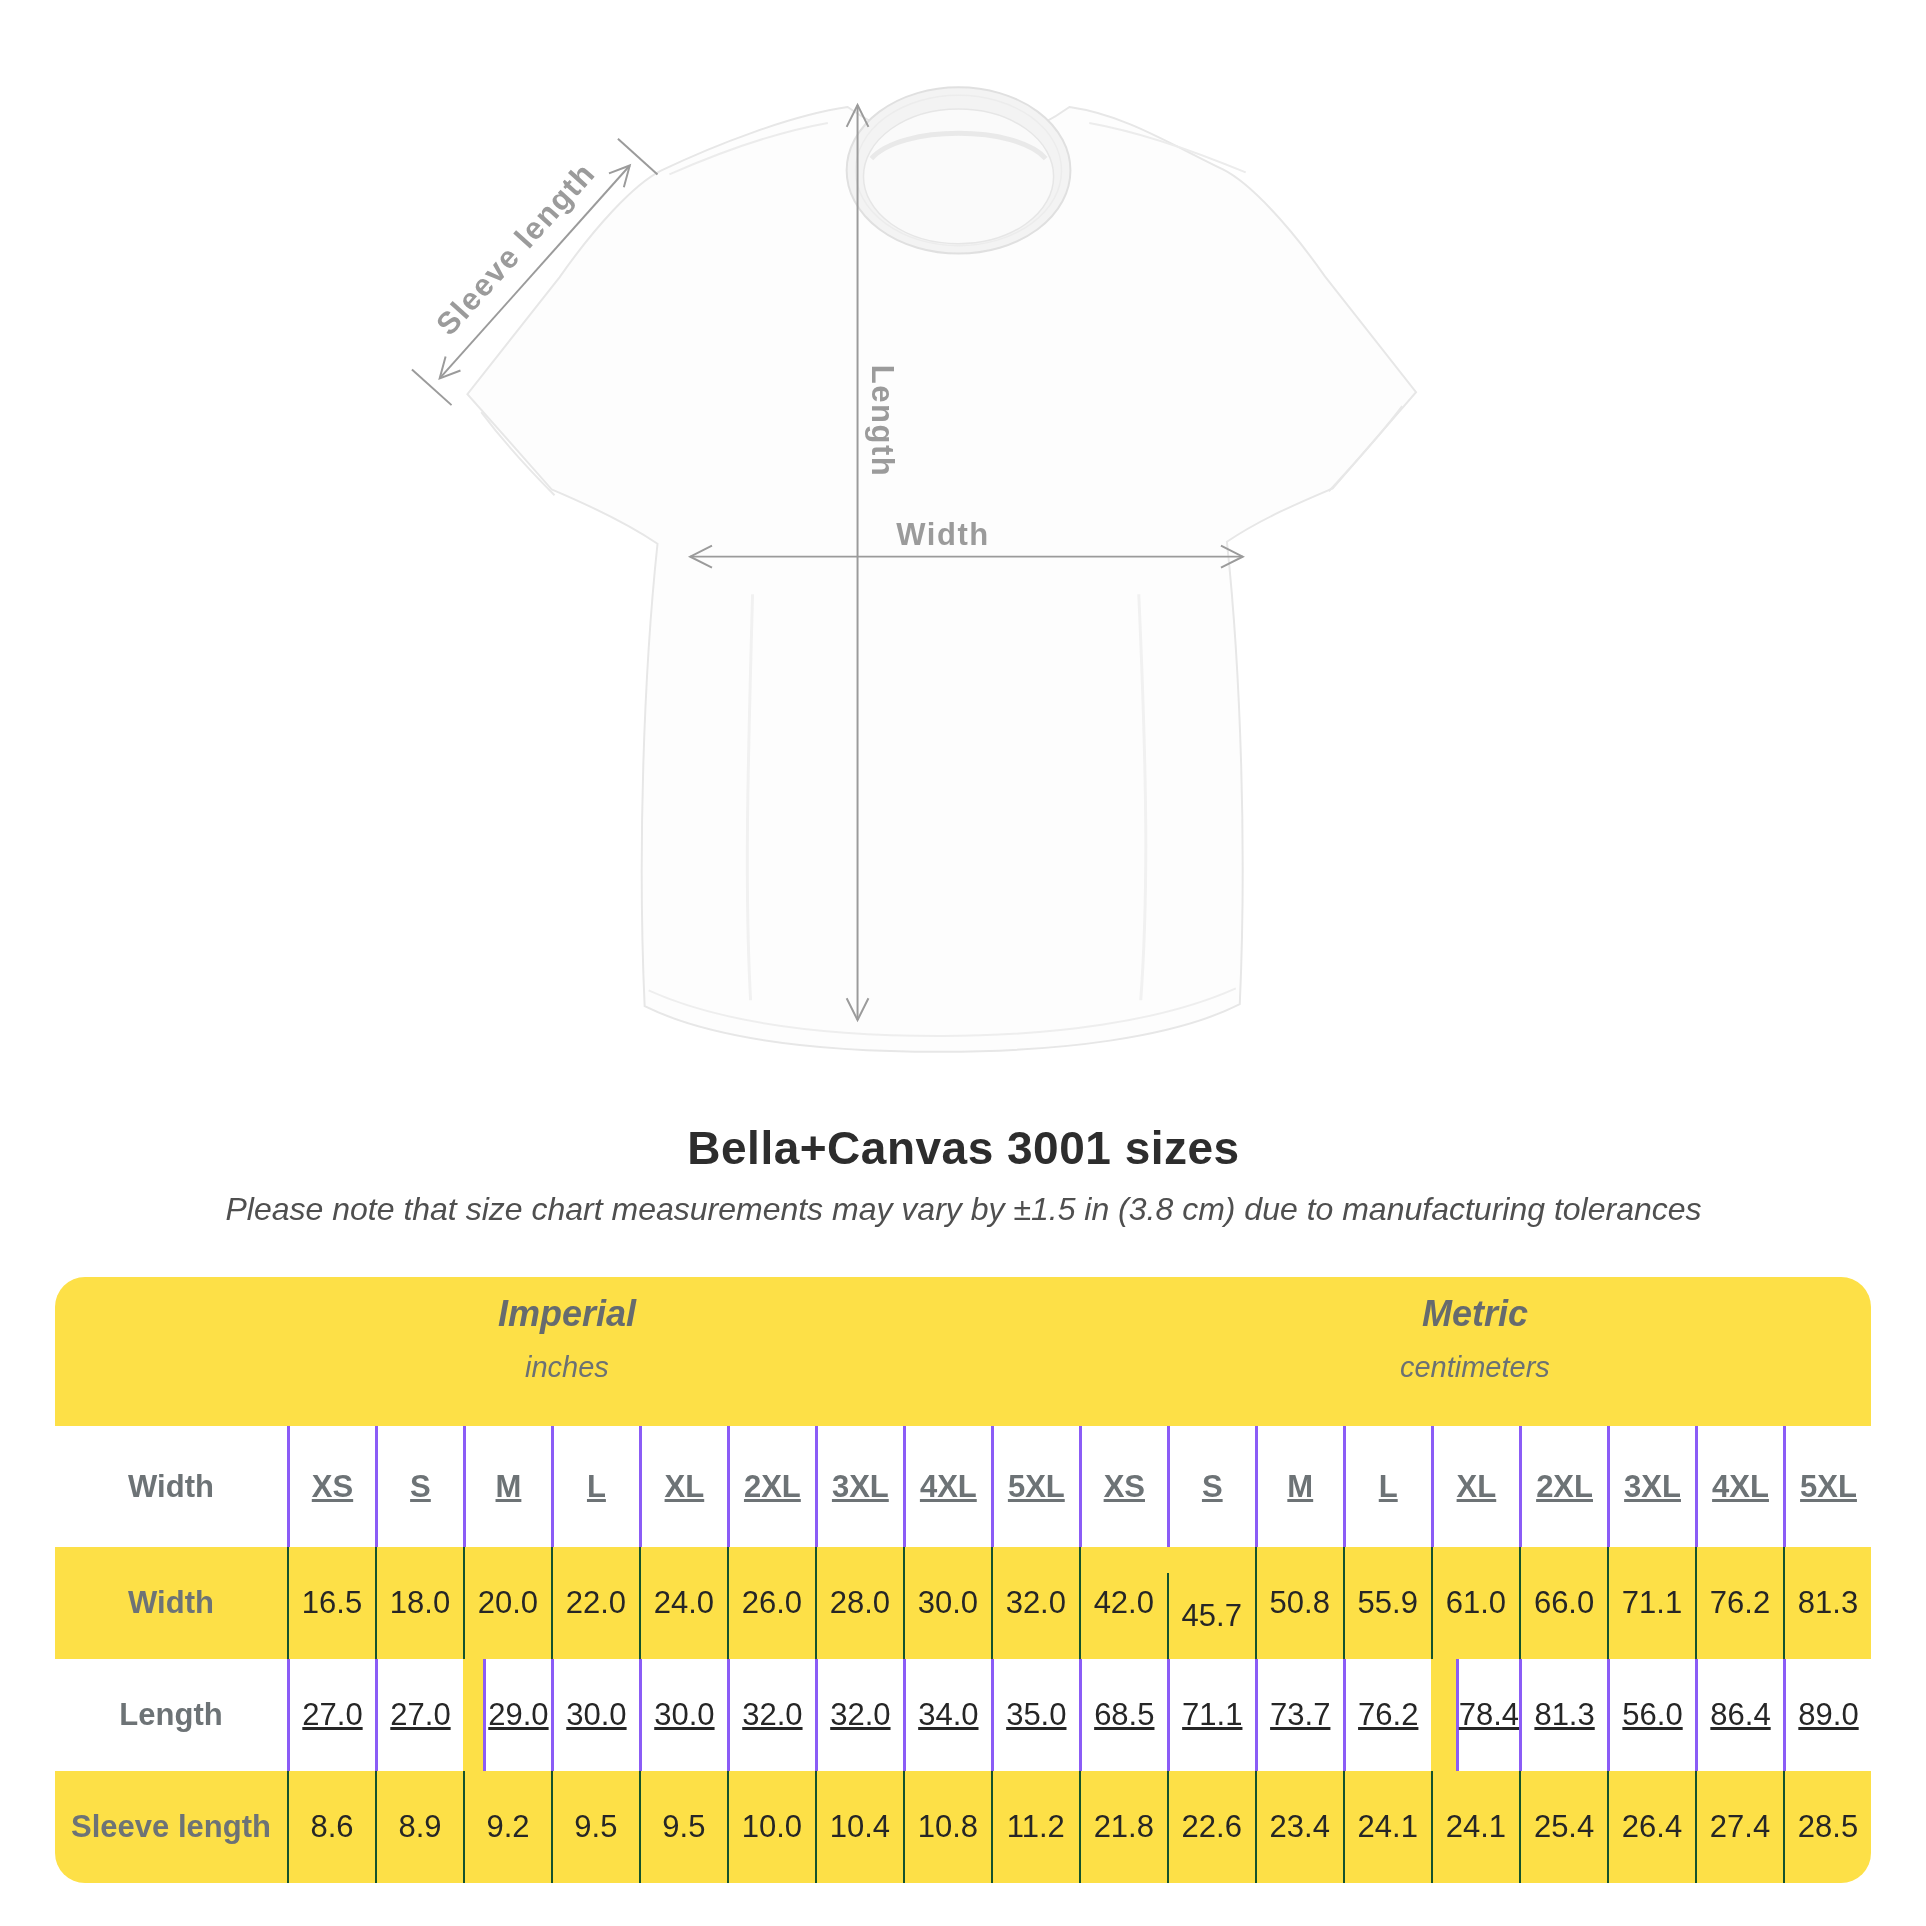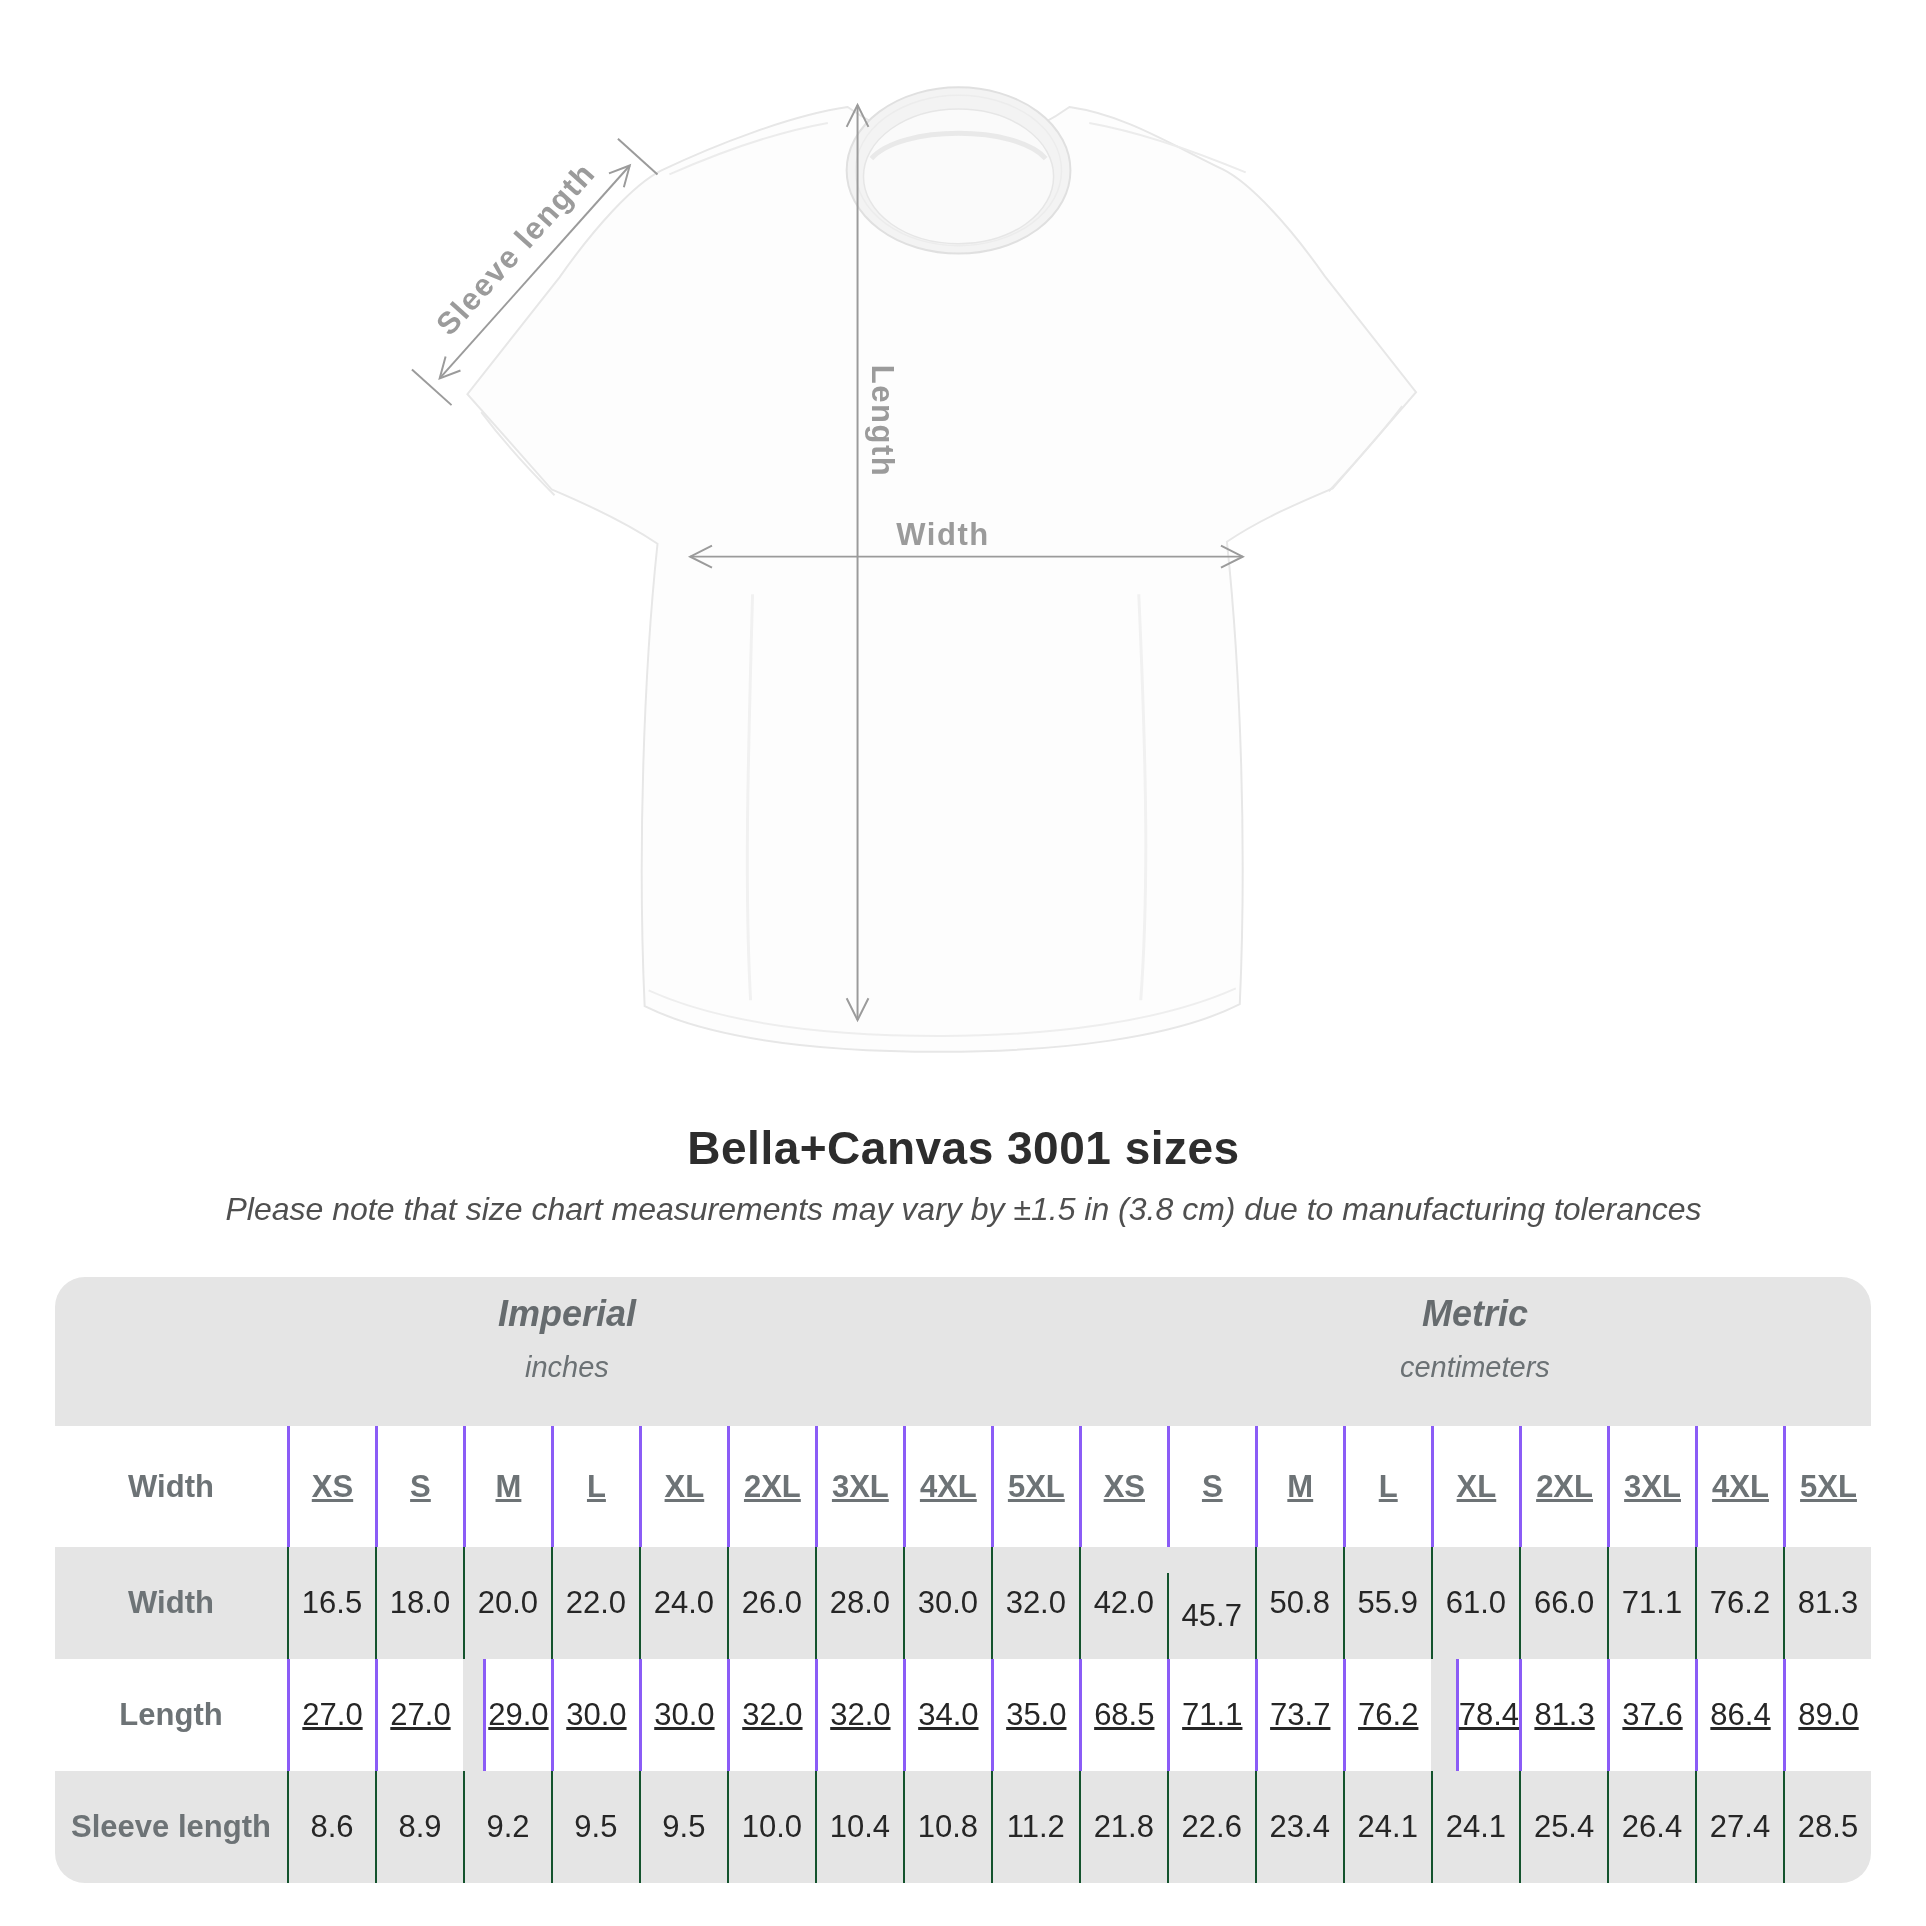--- a/index.html
+++ b/index.html
@@ -25,21 +25,21 @@
     font-size:46px;font-weight:bold;color:#2d2d2d;margin:0;letter-spacing:0.5px;
   }
   .subtitle{
     position:absolute;left:0;top:1191px;width:100%;text-align:center;
     font-size:32px;font-style:italic;color:#4f4f4f;margin:0;
   }
 
   
   .sizetable{
     position:absolute;left:55px;top:1277px;width:1816px;height:606px;
-    background:#e5e5e5;border-radius:30px;overflow:hidden;
+    background:#fde047;border-radius:30px;overflow:hidden;
     display:grid;
     grid-template-columns:232px repeat(18,1fr);
     grid-template-rows:149px 121px 1fr 1fr 1fr;
     text-align:center;
   }
   .cell{display:flex;align-items:center;justify-content:center;}
   .cell.w{background:#ffffff;}
   .cell.bl.w{border-left:3px solid #8b5cf6;text-decoration:underline;}
   .cell.bl.g{border-left:2px solid #14532d;}
   .group{
@@ -182,21 +182,21 @@
     <div class="cell val w bl" style="grid-area: 4 / 7;">32.0</div>
     <div class="cell val w bl" style="grid-area: 4 / 8;">32.0</div>
     <div class="cell val w bl" style="grid-area: 4 / 9;">34.0</div>
     <div class="cell val w bl" style="grid-area: 4 / 10;">35.0</div>
     <div class="cell val w bl" style="grid-area: 4 / 11;">68.5</div>
     <div class="cell val w bl" style="grid-area: 4 / 12;">71.1</div>
     <div class="cell val w bl" style="grid-area: 4 / 13;">73.7</div>
     <div class="cell val w bl" style="grid-area: 4 / 14;">76.2</div>
     <div class="cell val w bl" style="grid-area: 4 / 15; margin-left: 25px;">78.4</div>
     <div class="cell val w bl" style="grid-area: 4 / 16;">81.3</div>
-    <div class="cell val w bl" style="grid-area: 4 / 17;">37.6</div>
+    <div class="cell val w bl" style="grid-area: 4 / 17;">56.0</div>
     <div class="cell val w bl" style="grid-area: 4 / 18;">86.4</div>
     <div class="cell val w bl" style="grid-area: 4 / 19;">89.0</div>
     <div class="cell row-label g" style="grid-area: 5 / 1;">Sleeve length</div>
     <div class="cell val g bl" style="grid-area: 5 / 2;">8.6</div>
     <div class="cell val g bl" style="grid-area: 5 / 3;">8.9</div>
     <div class="cell val g bl" style="grid-area: 5 / 4;">9.2</div>
     <div class="cell val g bl" style="grid-area: 5 / 5;">9.5</div>
     <div class="cell val g bl" style="grid-area: 5 / 6;">9.5</div>
     <div class="cell val g bl" style="grid-area: 5 / 7;">10.0</div>
     <div class="cell val g bl" style="grid-area: 5 / 8;">10.4</div>

